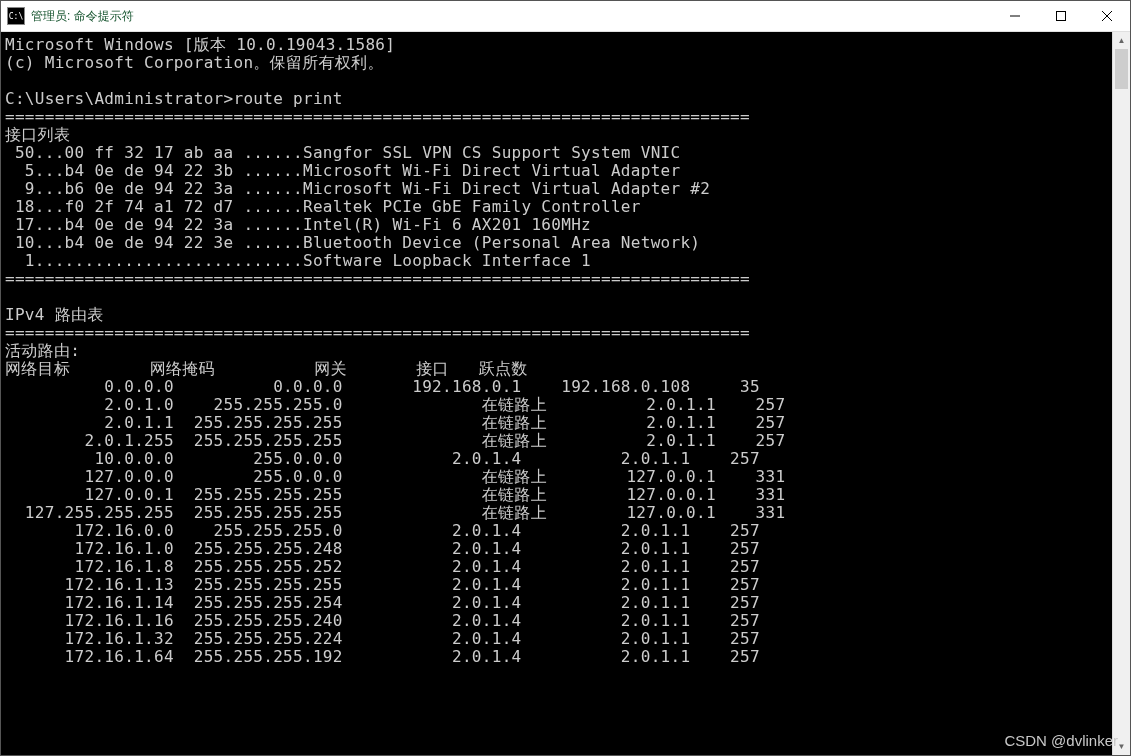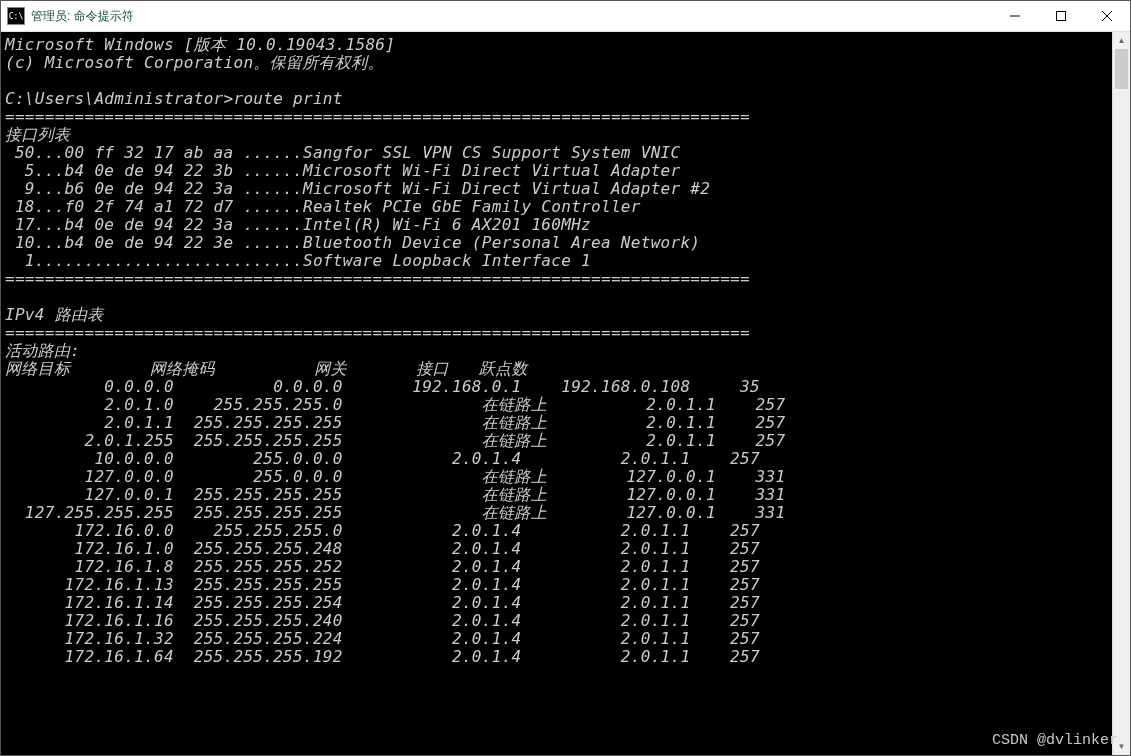--- a/index.html
+++ b/index.html
@@ -4,26 +4,26 @@
 <style>
   html,body{margin:0;padding:0;background:#fff;}
   .window{width:1131px;height:756px;position:relative;border:1px solid #555;background:#fff;font-family:"Segoe UI",Arial,sans-serif;overflow:hidden;box-sizing:border-box;}
   .titlebar{height:30px;background:#fff;display:flex;align-items:center;border-bottom:1px solid #e0e0e0;}
   .titlebar .iconbox{width:16px;height:16px;margin:0 6px;background:#000;border:1px solid #888;display:flex;align-items:center;justify-content:center;color:#fff;font-size:8px;font-family:monospace;}
   .titlebar .title{font-size:12px;color:#14532d;}
   .titlebar .spacer{flex:1;}
   .winbtn{width:46px;height:30px;display:flex;align-items:center;justify-content:center;color:#000;}
   .winbtn svg{width:10px;height:10px;}
   .terminal-wrap{position:absolute;top:31px;left:0;right:0;bottom:0;display:flex;}
-  .terminal{flex:1;background:#000;color:#ccc;font-family:"NSimSun","SimSun","Consolas",monospace;font-size:16px;line-height:18px;white-space:pre;padding:4px 4px 0 4px;overflow:hidden;letter-spacing:0.3px;font-style:italic;}
+  .terminal{flex:1;background:#000;color:#ccc;font-family:"NSimSun","SimSun","Consolas",monospace;font-size:16px;line-height:18px;white-space:pre;padding:4px 4px 0 4px;overflow:hidden;letter-spacing:0.3px;}
   .scrollbar{width:17px;background:#f0f0f0;display:flex;flex-direction:column;border-left:1px solid #ddd;}
   .scrollbar .arrow{height:17px;display:flex;align-items:center;justify-content:center;color:#666;font-size:8px;}
   .scrollbar .track{flex:1;background:#f0f0f0;position:relative;}
   .scrollbar .thumb{position:absolute;top:0;left:2px;right:2px;height:40px;background:#cdcdcd;}
-  .watermark{position:absolute;right:12px;bottom:6px;color:#c8c8c8;font-size:15px;font-family:Liberation Mono, monospace;}
+  .watermark{position:absolute;right:12px;bottom:6px;color:#c8c8c8;font-size:15px;font-family:Liberation Sans, sans-serif;}
 </style>
 </head>
 <body>
 
 <div class="window">
   <div class="titlebar">
     <div class="iconbox">C:\</div>
     <div class="title">管理员: 命令提示符</div>
     <div class="spacer"></div>
     <div class="winbtn">

